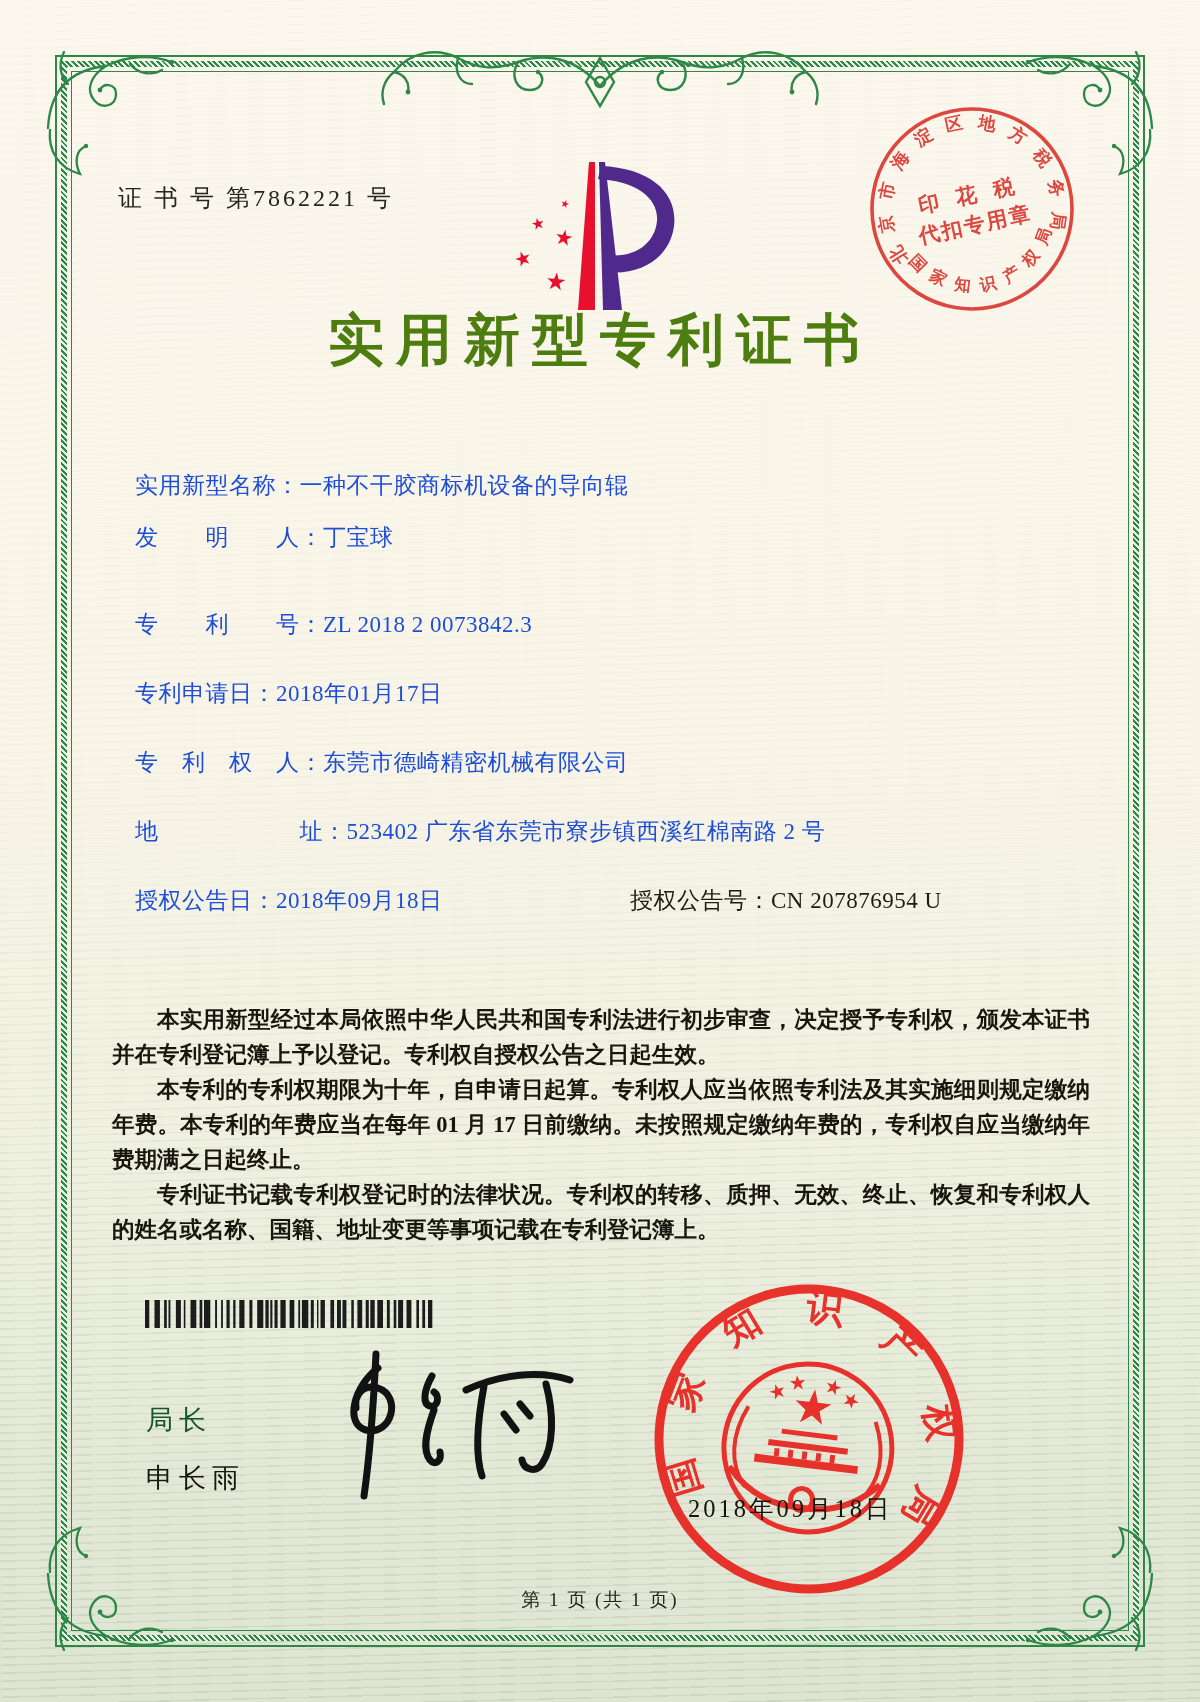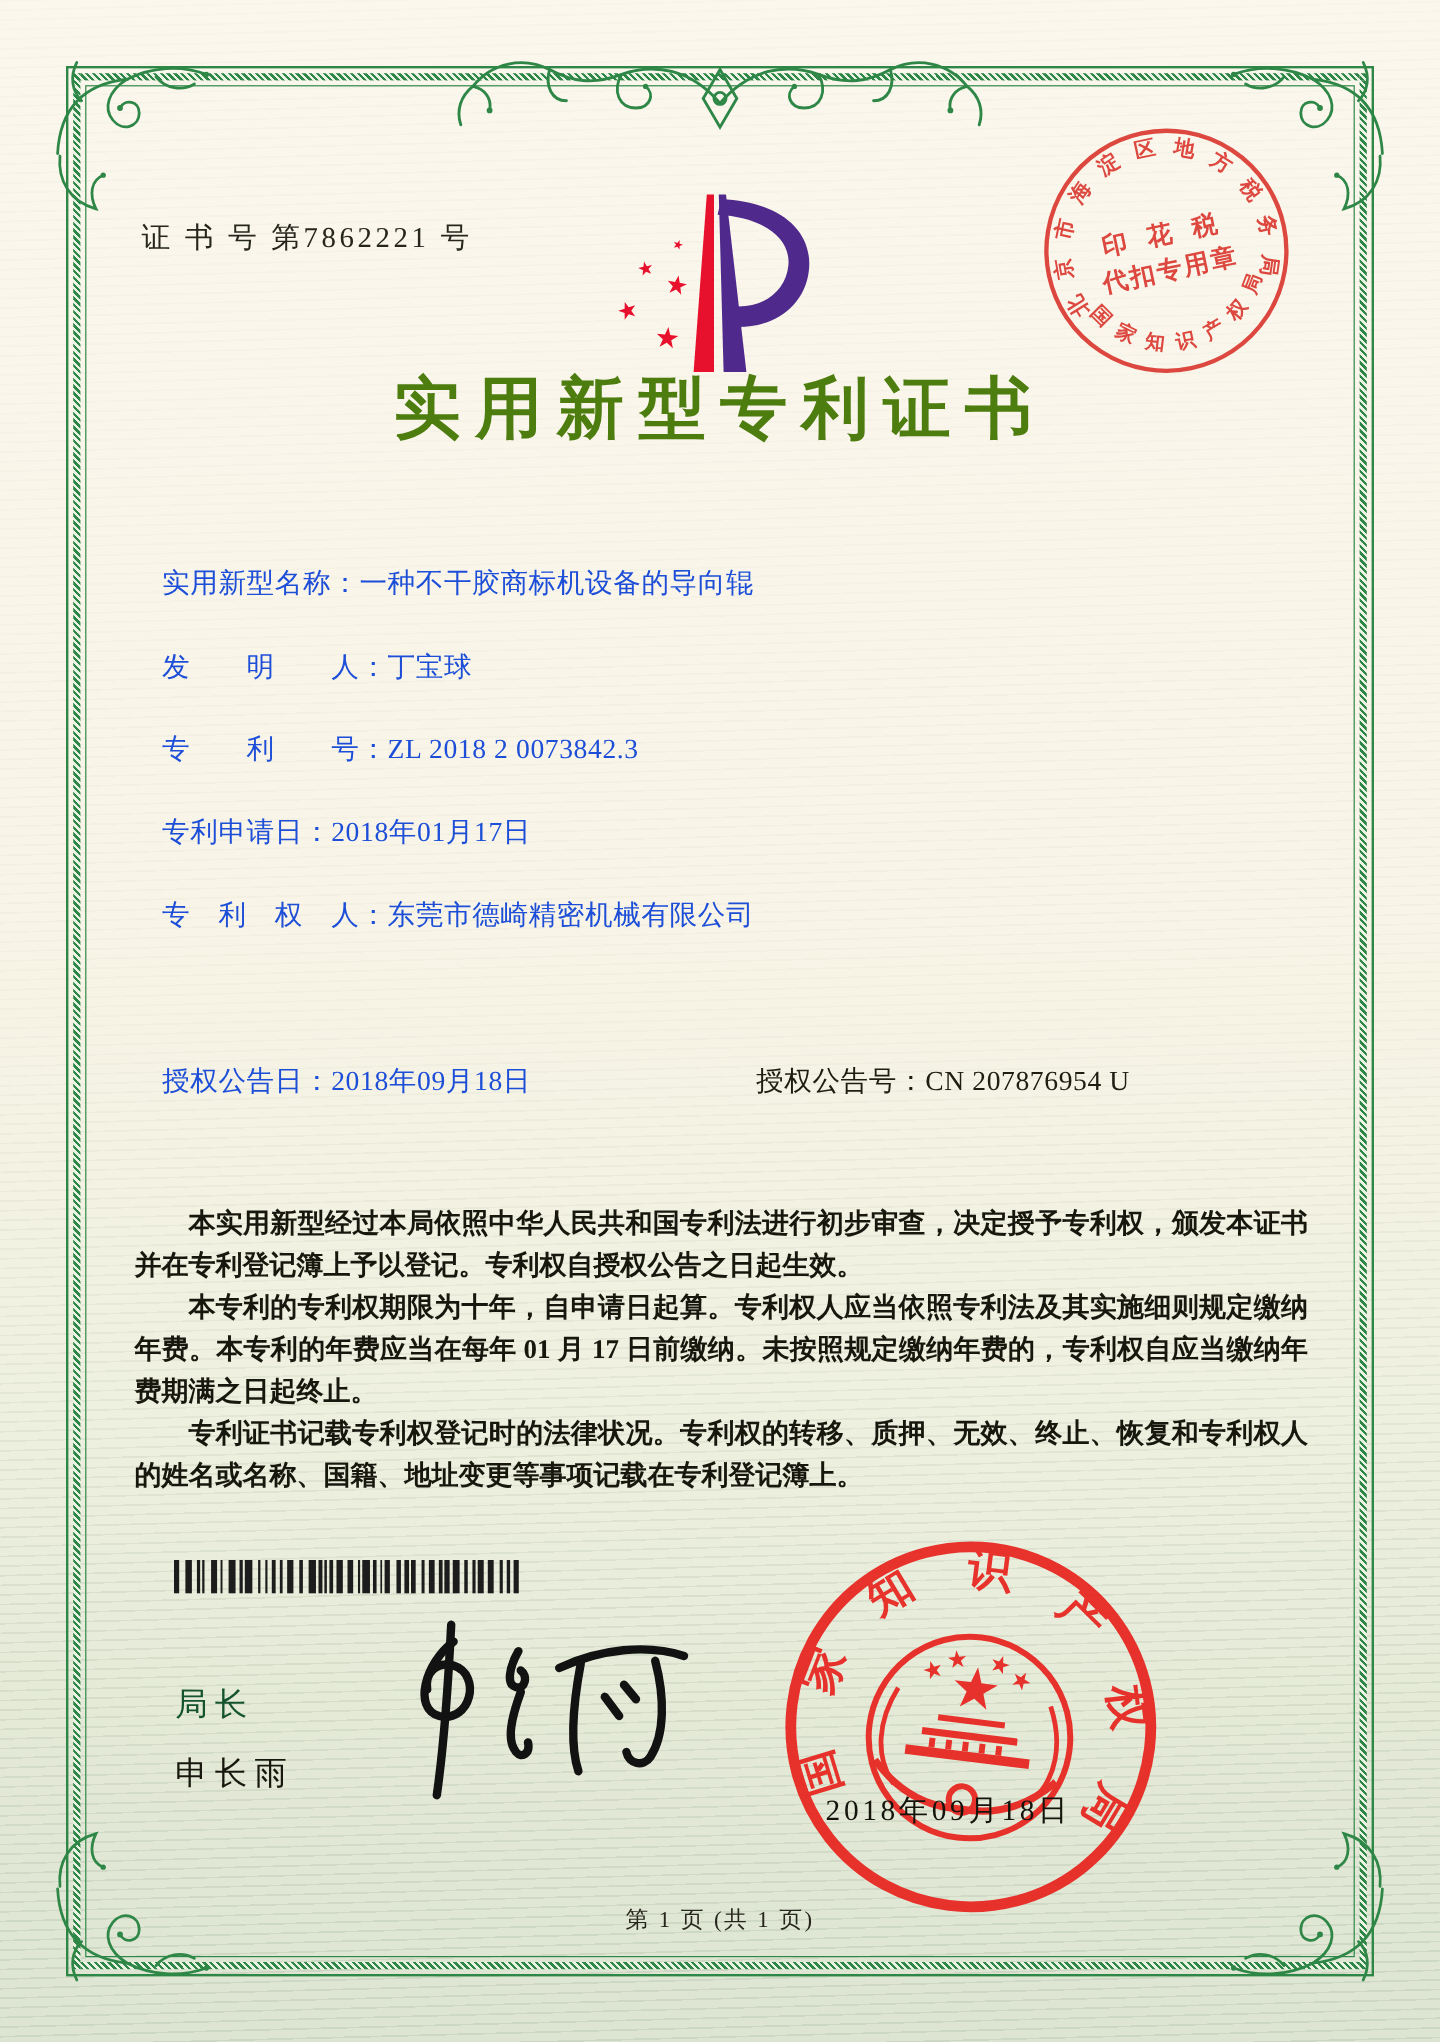--- a/index.html
+++ b/index.html
@@ -24,21 +24,21 @@
   .corner.br{right:40px;bottom:40px;transform:scale(-1,-1);}
   .top-ornament{position:absolute;left:370px;top:38px;width:460px;height:86px;}
   
   .cert-no{position:absolute;left:118px;top:142px;font-size:24px;letter-spacing:3px;color:#26261c;white-space:nowrap;margin-top:40px;}
   .logo{position:absolute;left:498px;top:158px;width:190px;height:158px;}
   .tax-stamp{position:absolute;left:853px;top:90px;width:238px;height:238px;transform:rotate(-12deg);opacity:.88;}
   .title{position:absolute;left:0;right:0;top:303px;text-align:center;font-size:56px;font-weight:700;
          letter-spacing:12px;color:#4d7c0f;white-space:nowrap;}
   
   .row{position:absolute;left:135px;white-space:nowrap;font-size:23px;color:#1d4ed8;letter-spacing:.5px;}
-  .r1{top:470px}.r2{top:540px}.r3{top:609px}.r4{top:678px}.r5{top:747px}.r6{top:816px}.r7{top:885px}
+  .r1{top:470px}.r2{top:522px}.r3{top:609px}.r4{top:678px}.r5{top:747px}.r6{top:816px}.r7{top:885px}
   .grant2{position:absolute;left:630px;top:885px;white-space:nowrap;font-size:23px;color:#1d1d12;letter-spacing:.5px;}
   
   .body-text{position:absolute;left:112px;width:978px;top:1002px;font-size:22.5px;line-height:35px;
              text-align:justify;color:#17170e;font-weight:bold;}
   .body-text p{margin:0;text-indent:2em;}
   
   .barcode{position:absolute;left:145px;top:1300px;width:292px;height:28px;}
   .director-label{position:absolute;left:146px;top:1402px;font-size:27px;color:#14532d;letter-spacing:6px;}
   .director-name{position:absolute;left:146px;top:1460px;font-size:27px;color:#17170e;letter-spacing:6px;font-family:Liberation Serif, serif;}
   .signature{position:absolute;left:308px;top:1346px;width:276px;height:168px;}
@@ -157,20 +157,23 @@
     <span>发　　明　　人：</span><span>丁宝球</span>
   </div>
   <div class="row r3">
     <span>专　　利　　号：</span><span>ZL 2018 2 0073842.3</span>
   </div>
   <div class="row r4">
     <span>专利申请日：</span><span>2018年01月17日</span>
   </div>
   <div class="row r5">
     <span>专　利　权　人：</span><span>东莞市德崎精密机械有限公司</span>
+  </div>
+  <div class="row r6">
+    <span>地　　　　　　址：</span><span>523402 广东省东莞市寮步镇西溪红棉南路 2 号</span>
   </div>
   <div class="row r7">
     <span>授权公告日：</span><span>2018年09月18日</span>
   </div>
   <div class="grant2">
     <span>授权公告号：</span><span>CN 207876954 U</span>
   </div>
 
   <div class="body-text">
     <p>本实用新型经过本局依照中华人民共和国专利法进行初步审查，决定授予专利权，颁发本证书并在专利登记簿上予以登记。专利权自授权公告之日起生效。</p>

